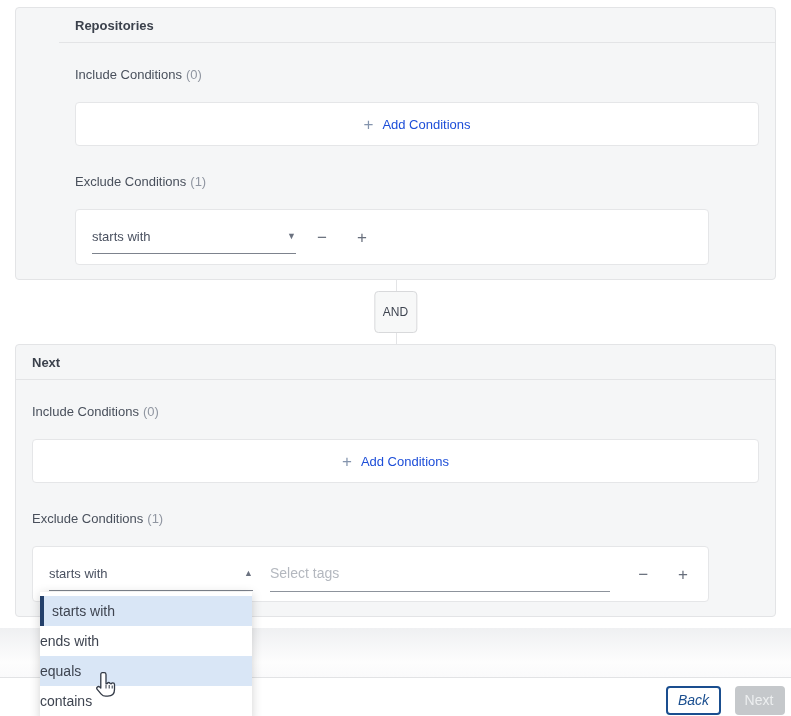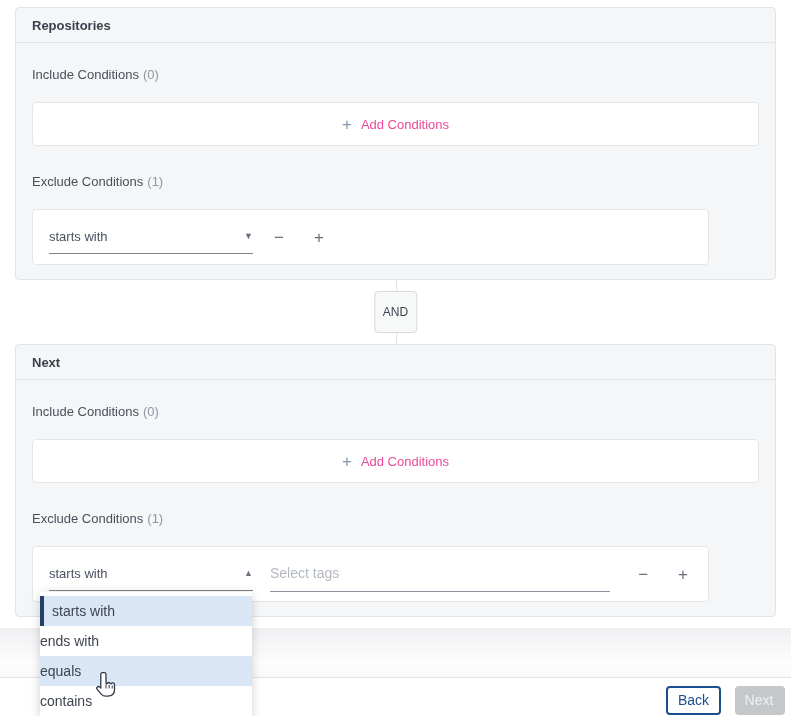--- a/index.html
+++ b/index.html
@@ -13,21 +13,21 @@
   }
   .page { position:relative; width:791px; height:716px; }
 
   
   .panel {
     margin:0 15px;
     background:#f5f6f7;
     border:1px solid #e3e4e6;
     border-radius:4px;
   }
-  .panel-1 { margin-top:7px; }
+  .panel-1 { margin-top:7px;padding-left:43px; }
   .panel-header {
     padding:10px 16px 9px;
     border-bottom:1px solid #e3e4e6;
     font-size:13px;
     font-weight:bold;
     color:#3b414c;
   }
   .panel-body { padding:24px 16px 14px; }
   .cond-label { font-size:13px; color:#49505c; margin-bottom:20px; }
   .cond-count { color:#9096a1; margin-left:4px; }
@@ -37,21 +37,21 @@
     background:#ffffff;
     border:1px solid #e5e6e8;
     border-radius:4px;
     display:flex;
     align-items:center;
     justify-content:center;
     margin-bottom:28px;
     cursor:pointer;
   }
   .add-plus { color:#8494ad; font-size:17px; margin-right:9px; line-height:1; }
-  .add-text { color:#ec4899; font-size:13px; }
+  .add-text { color:#1d4ed8; font-size:13px; }
 
   .row-box {
     width:calc(100% - 50px);
     height:56px;
     background:#ffffff;
     border:1px solid #e5e6e8;
     border-radius:4px;
     display:flex;
     align-items:center;
     padding:0 16px;
@@ -133,20 +133,21 @@
     border-radius:4px;
     font-size:14px;
     font-family:inherit;
     padding:0 10px;
   }
   .btn-back {
     background:#ffffff;
     border:2px solid #1a4e8f;
     color:#1a4e8f;
     cursor:pointer;
+    font-style:italic;
   }
   .btn-next {
     background:#c5c8cb;
     border:none;
     color:#edeff0;
     padding-left:8px;
   }
 
   
   .dropdown {

